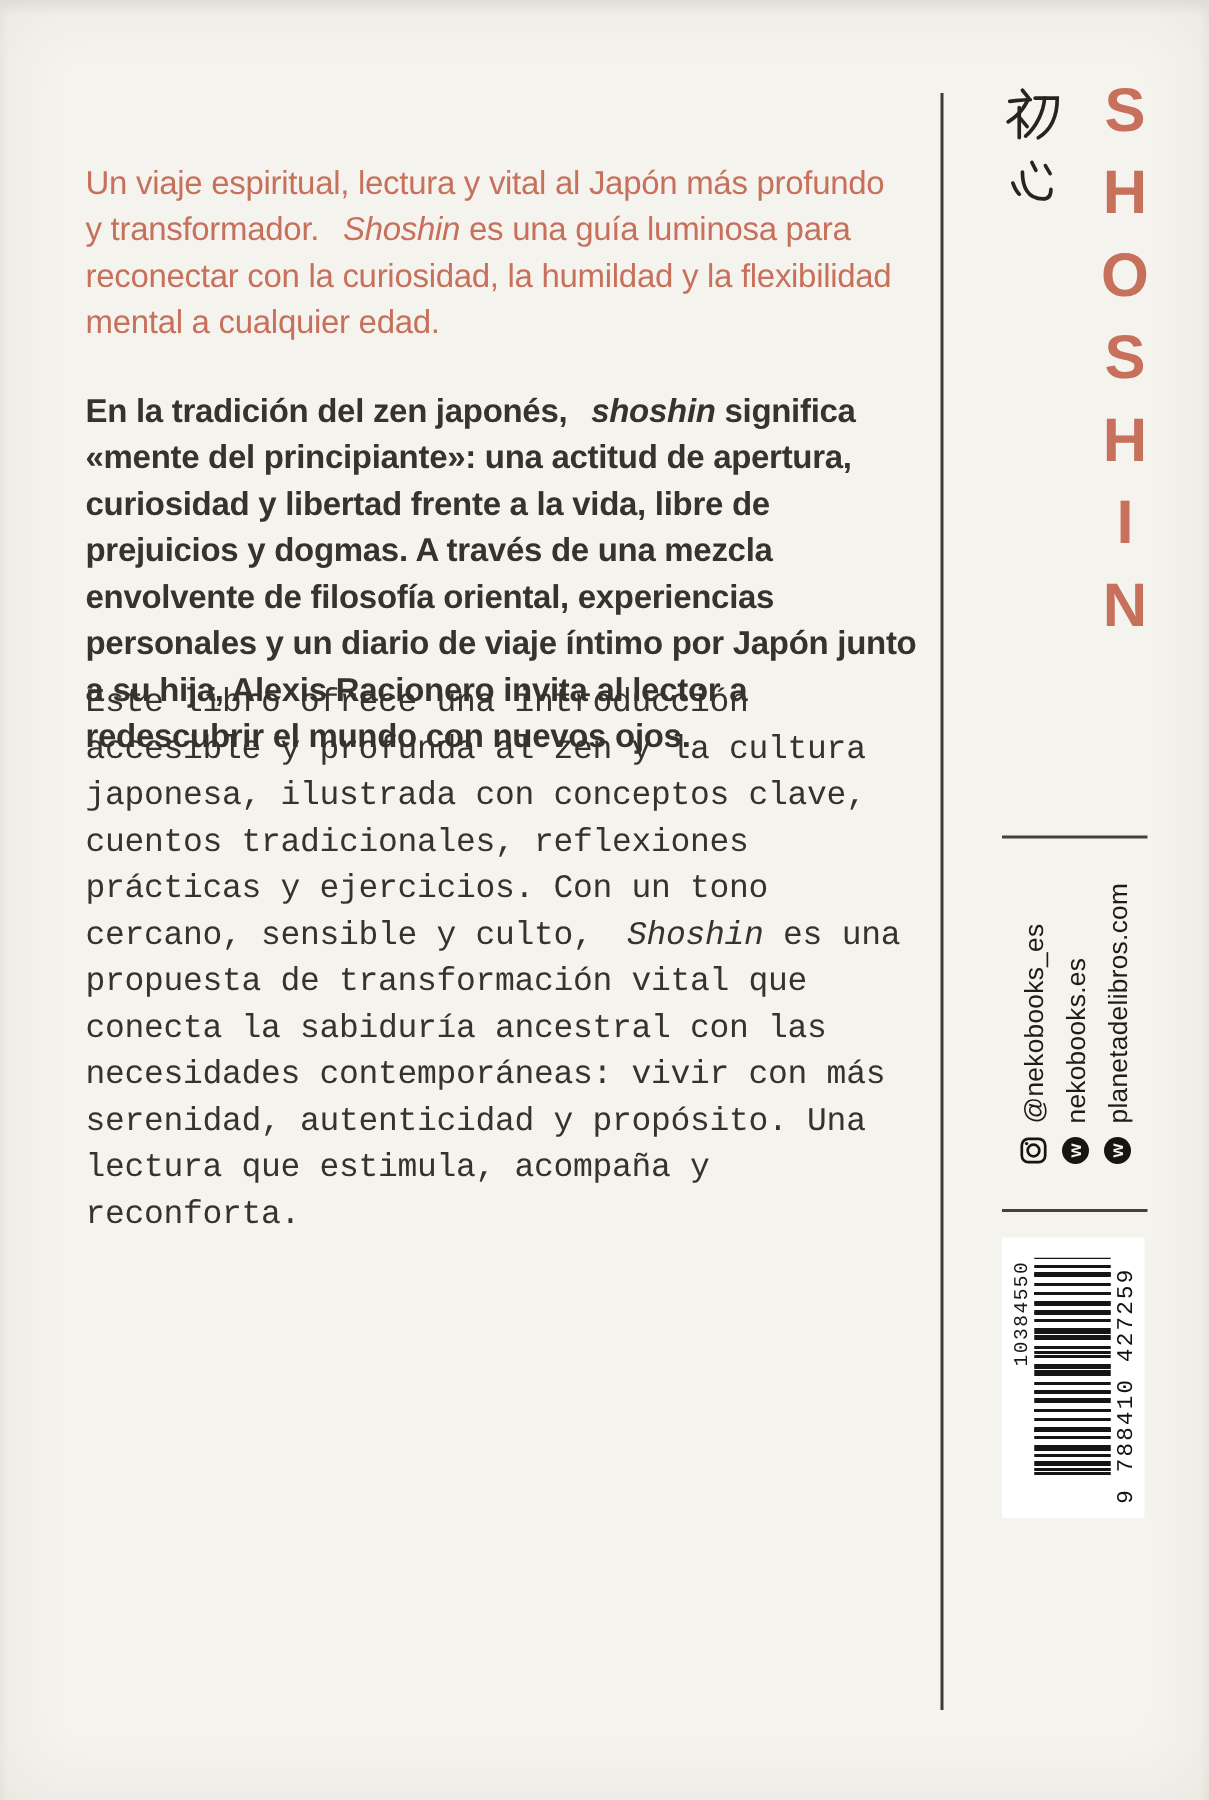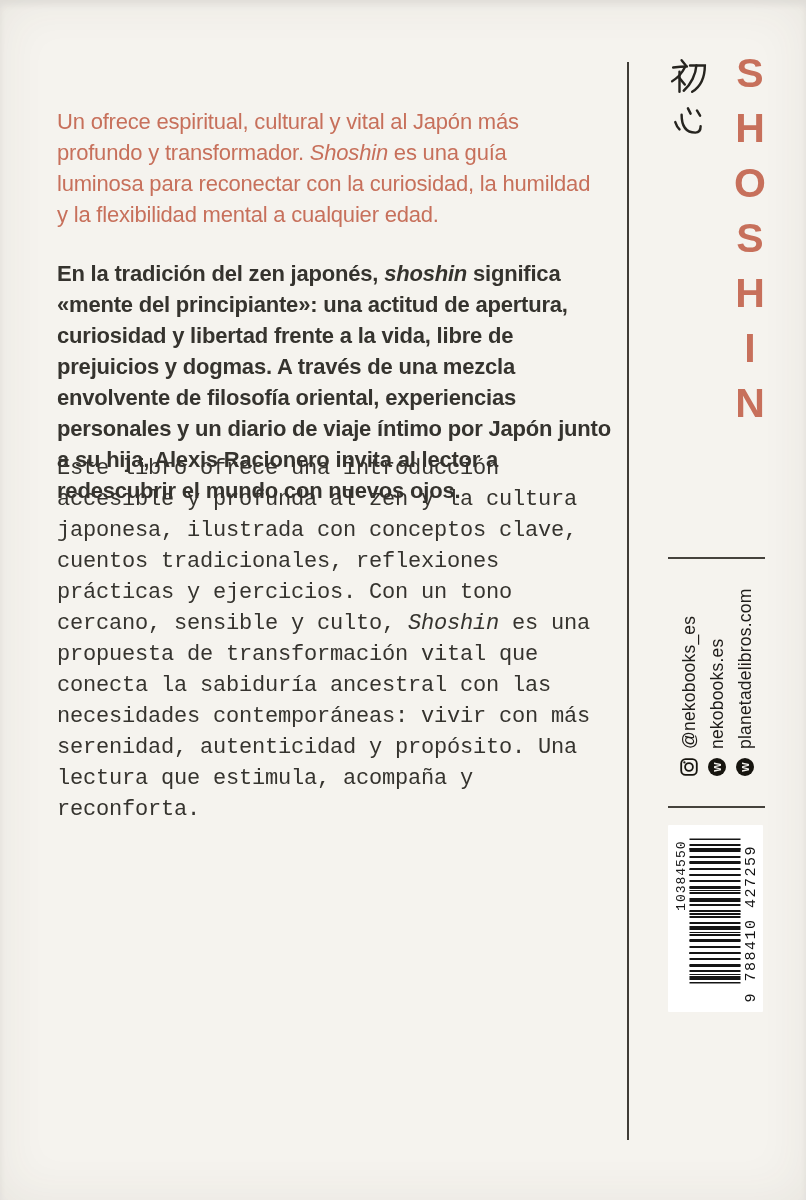--- a/index.html
+++ b/index.html
@@ -17,21 +17,21 @@
 
   
   .blurb { position: absolute; left: 57px; top: 0; width: 556px; }
   .rich {
     margin: 0;
     font-size: 22px;
     line-height: 31px;
     letter-spacing: -0.2px;
     color: #35332e;
   }
-  .rich em { font-style: italic; }
+  .rich em { font-style: italic; margin-left: 10px; }
   .intro { position: absolute; top: 106px; width: 540px; color: #c7705b; }
   .para1 { position: absolute; top: 258px; width: 556px; font-weight: bold; }
   .para2 { position: absolute; top: 453px; width: 556px; font-family: Liberation Mono, monospace; }
 
   
   .divider-v {
     position: absolute; left: 627px; top: 62px;
     width: 2px; height: 1078px; background: #3f3c36;
   }
   .kanji {
@@ -102,21 +102,21 @@
 
   
   .pefc { position: absolute; left: 672px; top: 1042px; width: 84px; height: 96px; }
 </style>
 </head>
 <body>
 
 <div class="cover">
 
   <section class="blurb">
-    <p class="rich intro"><span>Un ofrece espiritual, cultural y vital al Japón más profundo y transformador. </span><em>Shoshin</em><span> es una guía luminosa para reconectar con la curiosidad, la humildad y la flexibilidad mental a cualquier edad.</span></p>
+    <p class="rich intro"><span>Un viaje espiritual, lectura y vital al Japón más profundo y transformador. </span><em>Shoshin</em><span> es una guía luminosa para reconectar con la curiosidad, la humildad y la flexibilidad mental a cualquier edad.</span></p>
     <p class="rich para1"><span>En la tradición del zen japonés, </span><em>shoshin</em><span> significa «mente del principiante»: una actitud de apertura, curiosidad y libertad frente a la vida, libre de prejuicios y dogmas. A través de una mezcla envolvente de filosofía oriental, experiencias personales y un diario de viaje íntimo por Japón junto a su hija, Alexis Racionero invita al lector a redescubrir el mundo con nuevos ojos.</span></p>
     <p class="rich para2"><span>Este libro ofrece una introducción accesible y profunda al zen y la cultura japonesa, ilustrada con conceptos clave, cuentos tradicionales, reflexiones prácticas y ejercicios. Con un tono cercano, sensible y culto, </span><em>Shoshin</em><span> es una propuesta de transformación vital que conecta la sabiduría ancestral con las necesidades contemporáneas: vivir con más serenidad, autenticidad y propósito. Una lectura que estimula, acompaña y reconforta.</span></p>
   </section>
 
   <div class="divider-v"></div>
 
   <div class="kanji" title="初心">
 
     <svg width="38" height="38" viewBox="0 0 36 36" fill="none" stroke="#26241f" stroke-width="2.3" stroke-linecap="round">
       <path d="M11,3 L15,8"></path>

